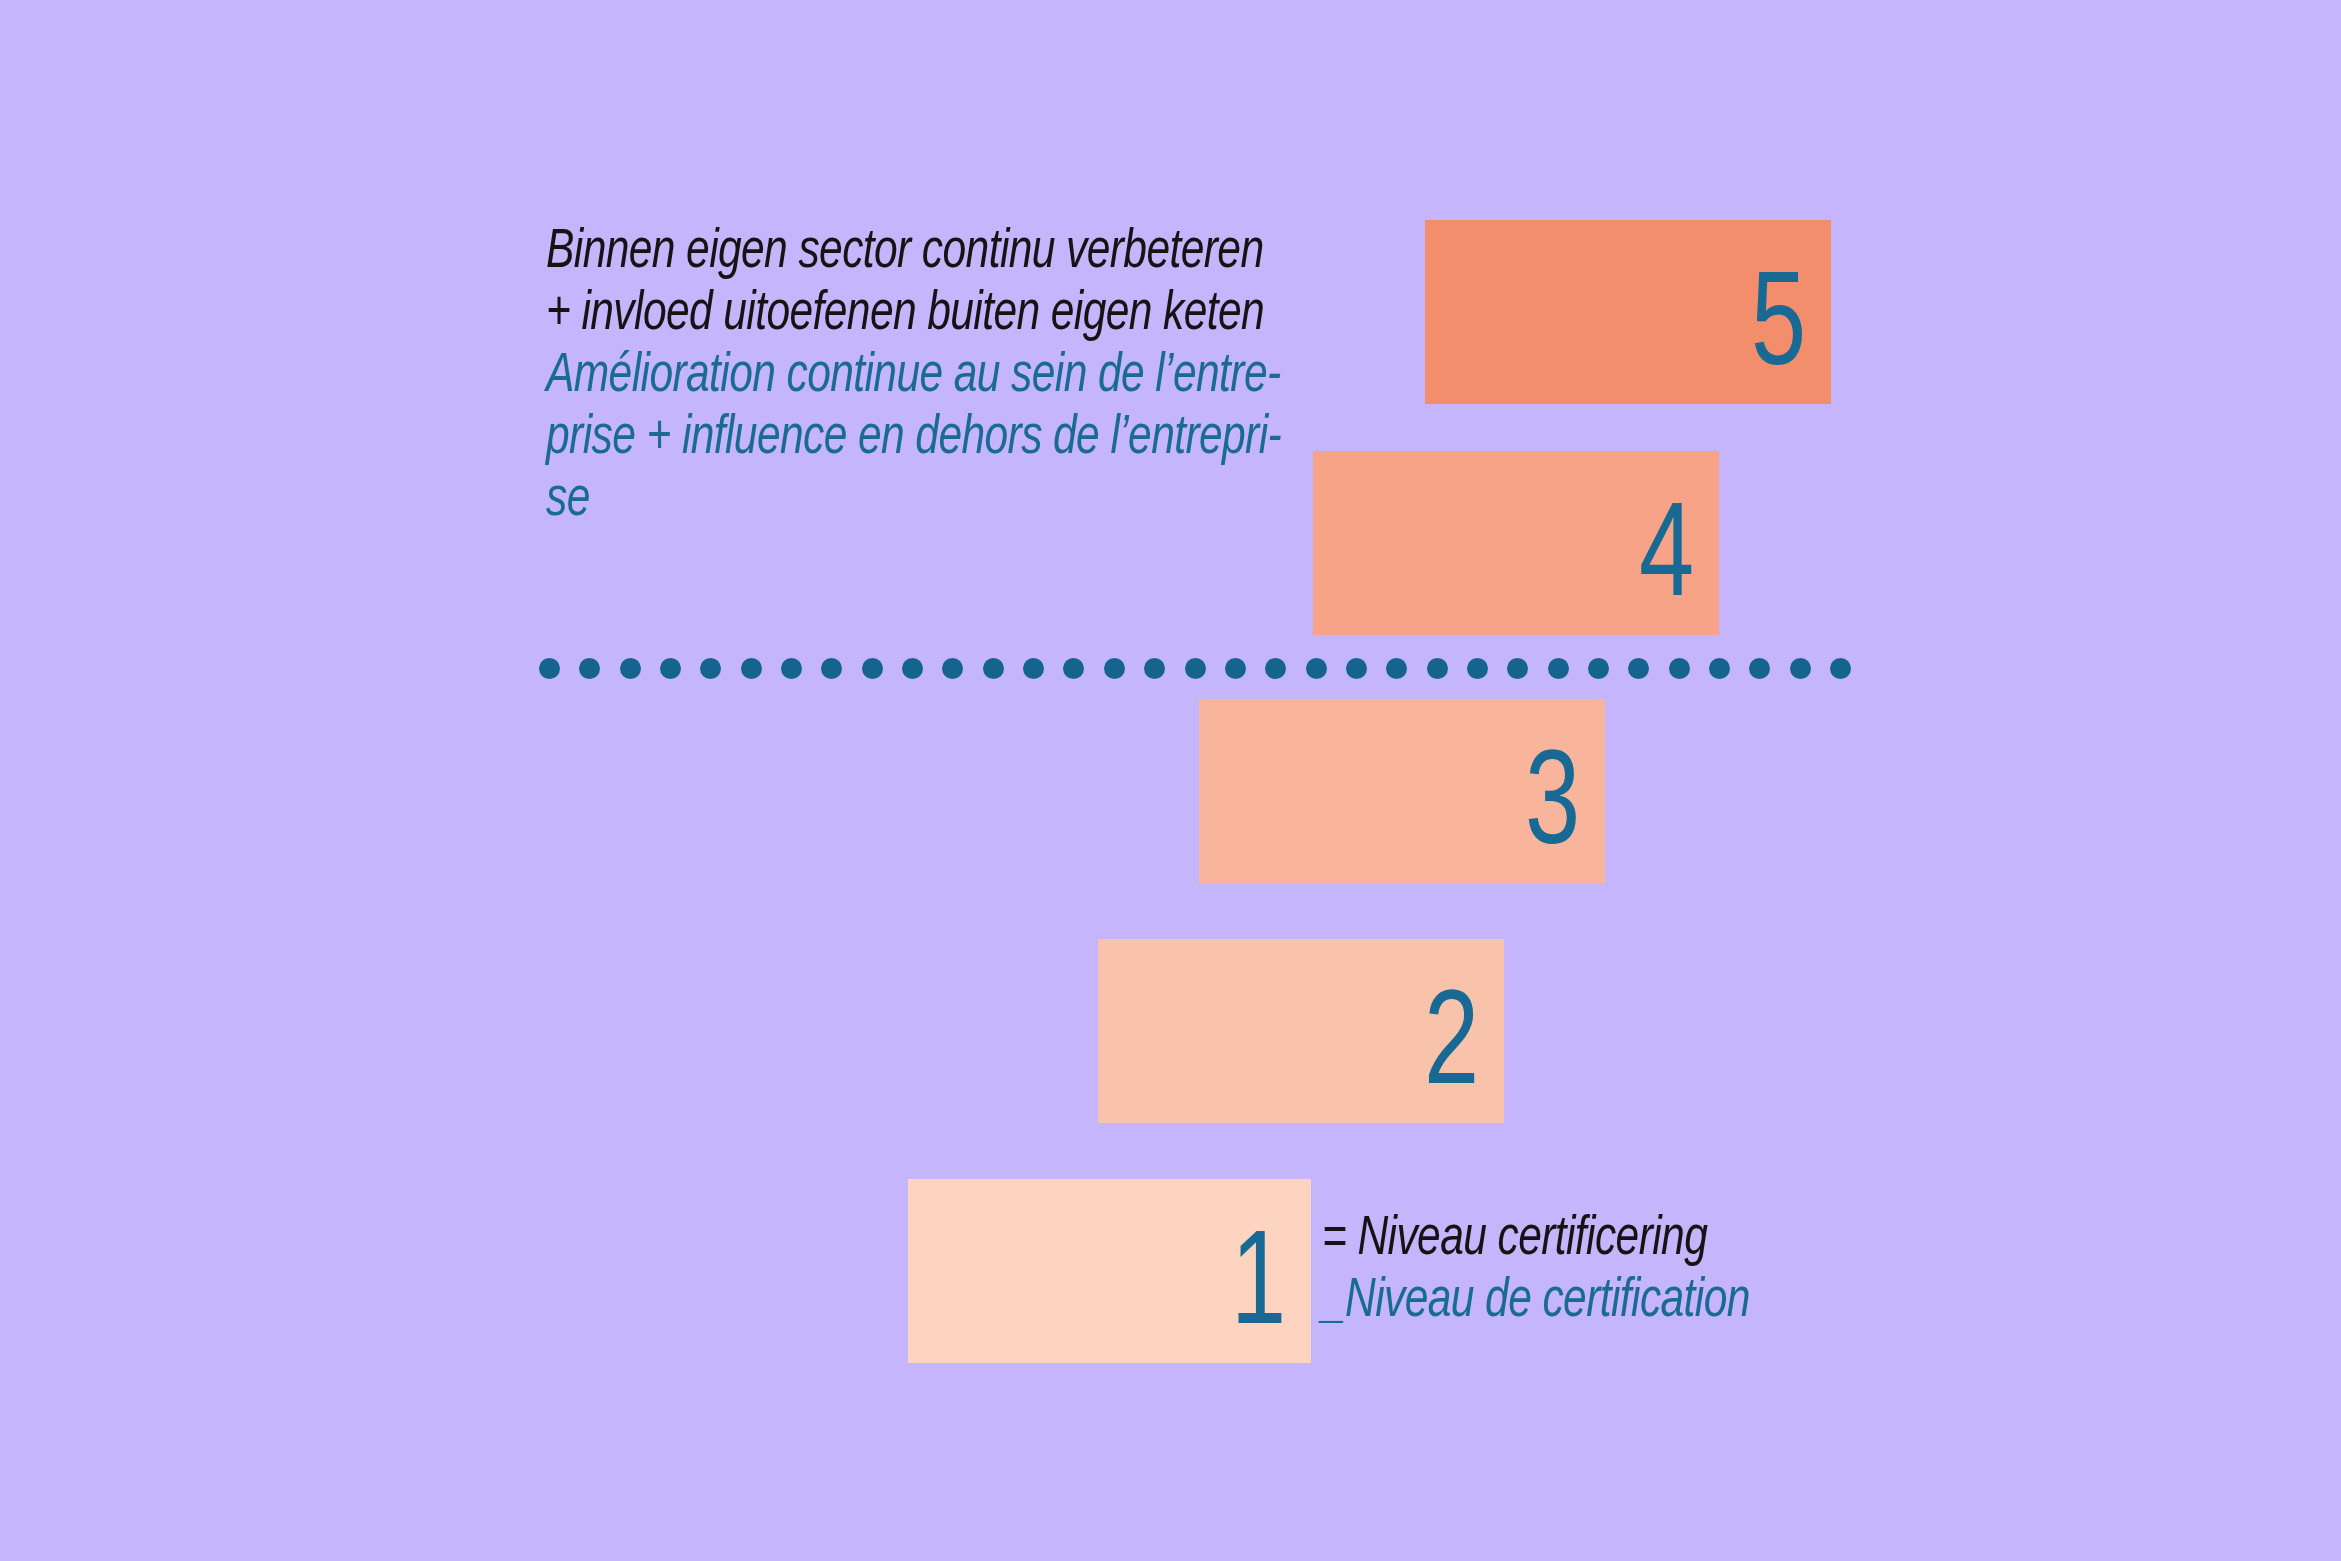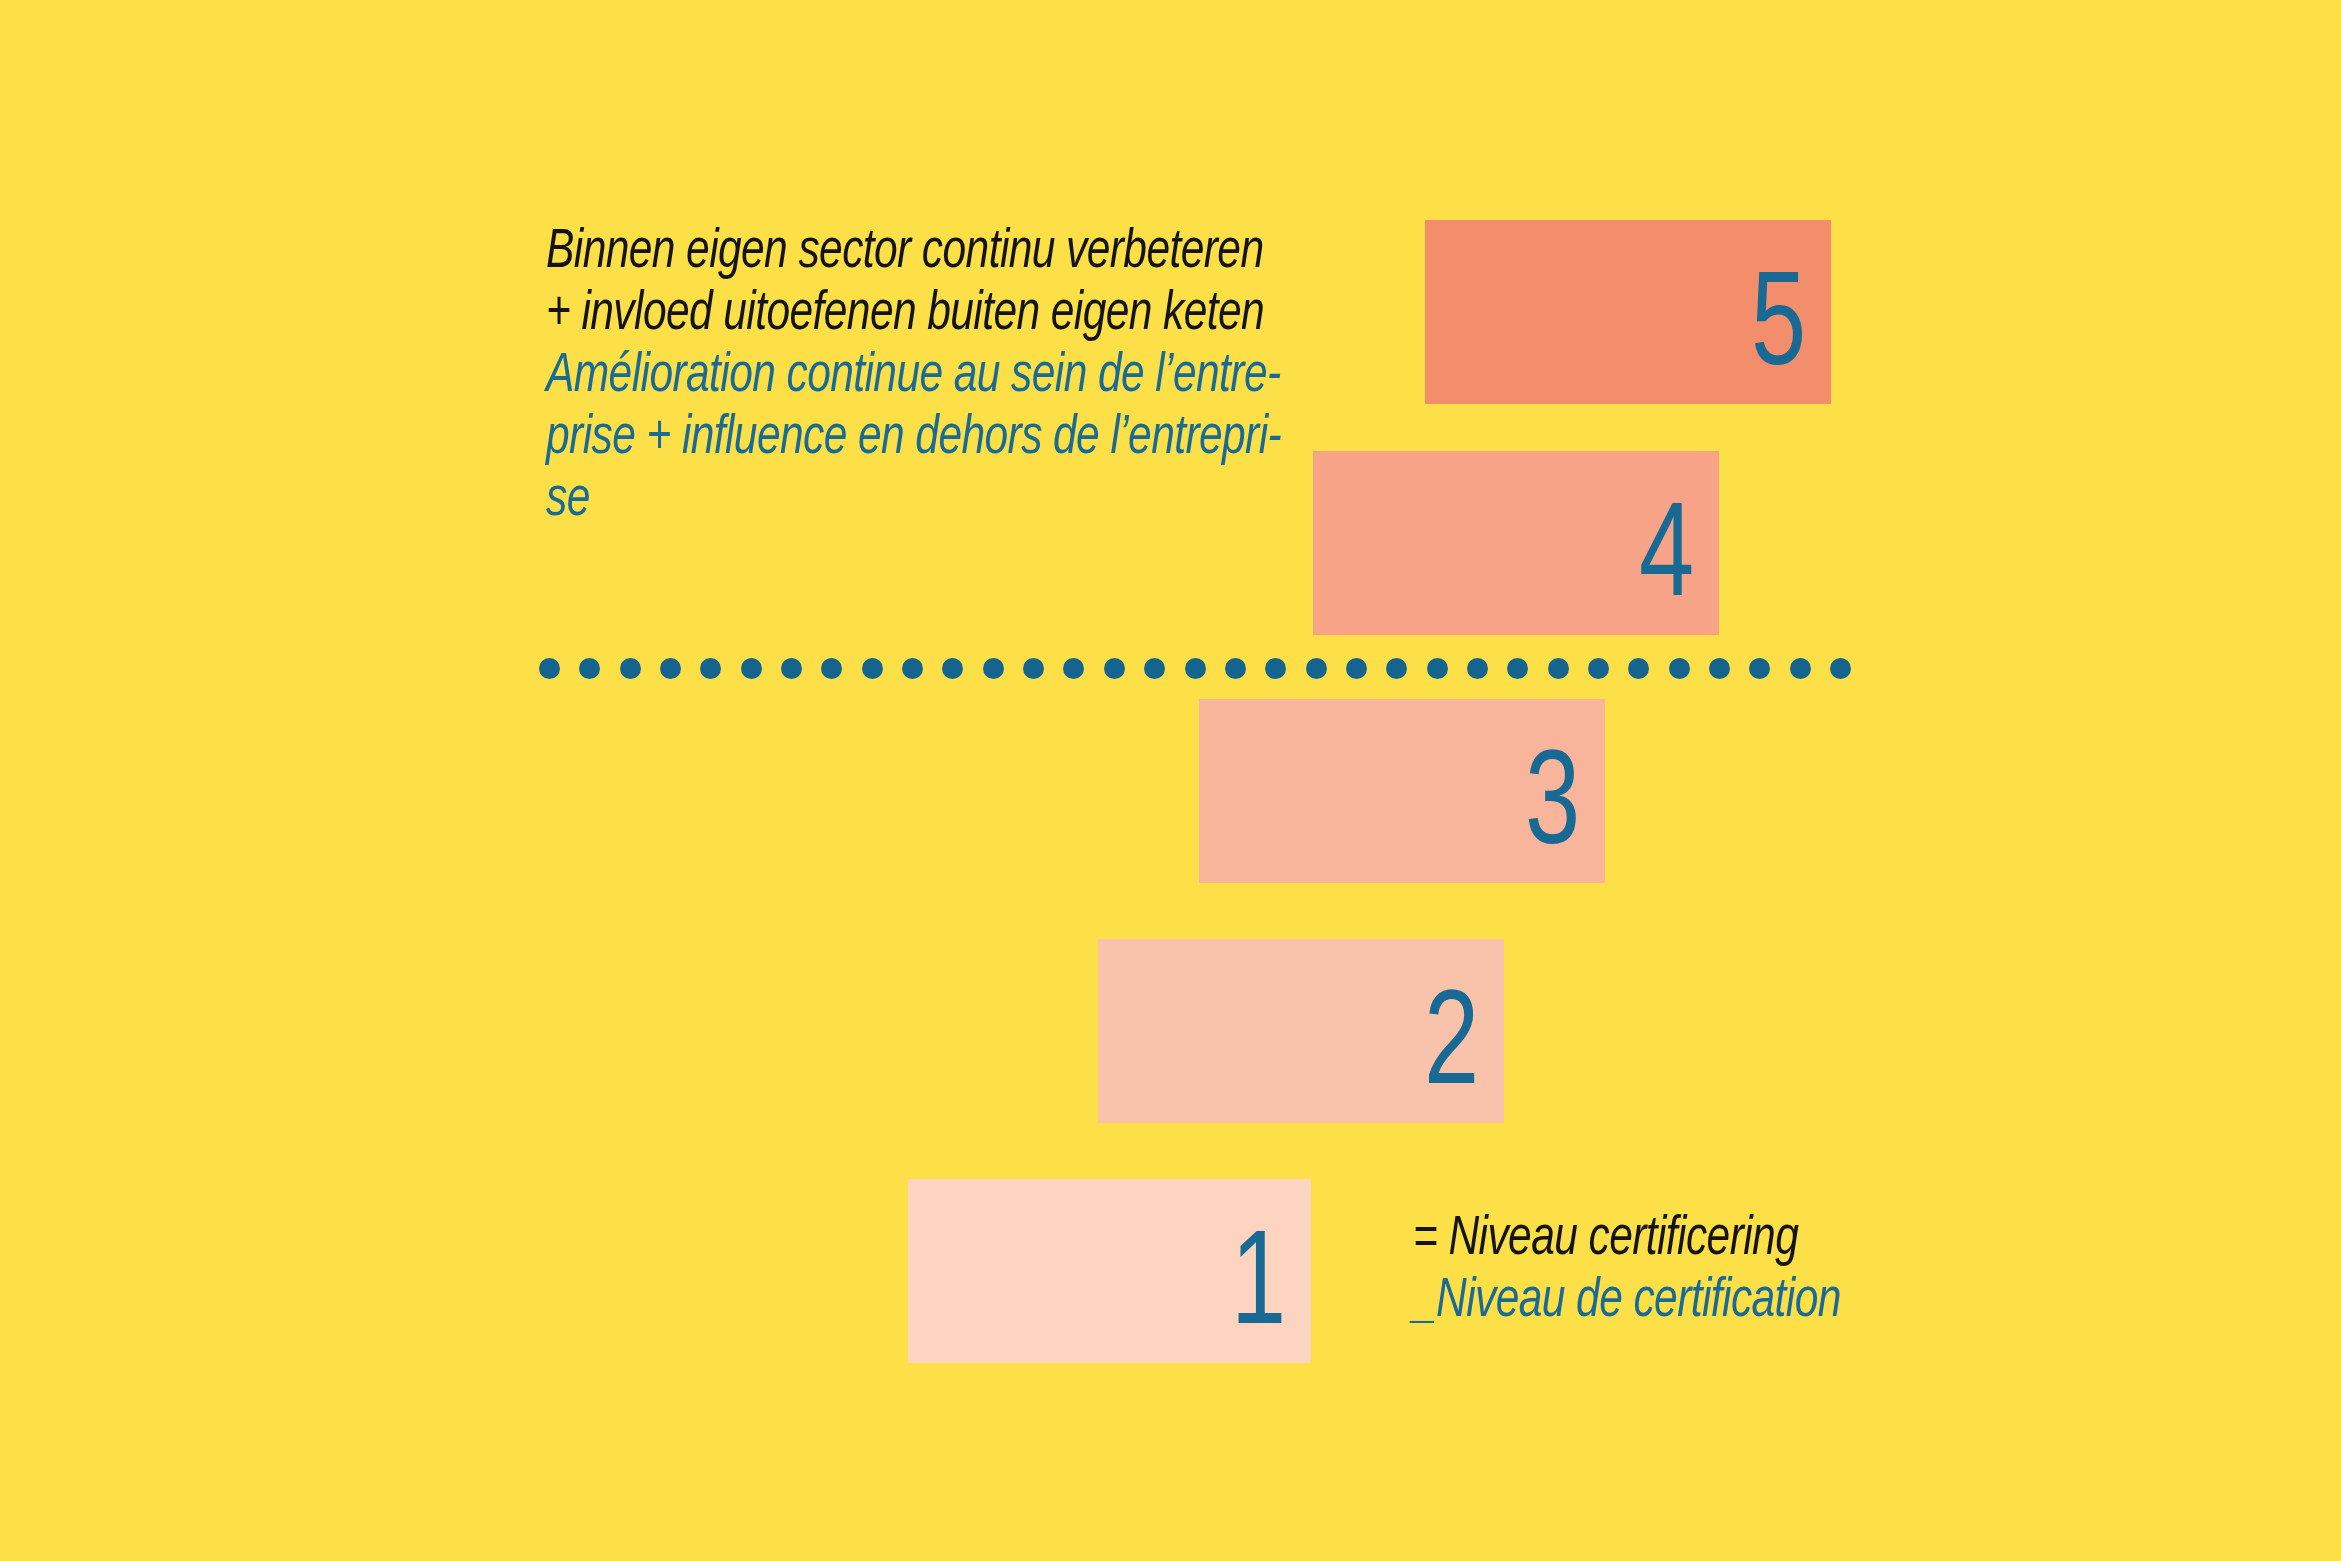--- a/index.html
+++ b/index.html
@@ -15,21 +15,21 @@
   .line{
     font-style:italic;
     font-size:56px;
     line-height:62px;
     white-space:nowrap;
     font-weight:400;
     letter-spacing:-0.8px;
   }
   .top-label{left:546px;top:217px;}
   .mid-label{left:551px;top:699px;}
-  .legend{left:1413px;top:1204px;}
+  .legend{left:1322px;top:1204px;}
   
   .level{
     position:absolute;
     width:406px;height:184px;
     display:flex;align-items:center;justify-content:flex-end;
   }
   .level-5{left:1425px;top:220px;}
   .level-4{left:1313px;top:451px;}
   .level-3{left:1199px;top:699px;}
   .level-2{left:1098px;top:939px;}
@@ -47,21 +47,21 @@
   .dots-row{
     position:absolute;
     left:539px;top:657px;width:1312px;height:22px;
     display:flex;justify-content:space-between;align-items:center;
   }
   .dot{width:21px;height:21px;border-radius:50%;flex:0 0 auto;}
 </style>
 </head>
 <body>
 
-<div class="canvas" style="background: #fde047;">
+<div class="canvas" style="background: #c4b5fd;">
 
   <div class="text-block top-label">
     <div class="text-scale">
       <div class="line" style="color: rgb(20, 20, 20);">Binnen eigen sector continu verbeteren</div>
       <div class="line" style="color: rgb(20, 20, 20);">+ invloed uitoefenen buiten eigen keten</div>
       <div class="line" style="color: rgb(26, 106, 150);">Amélioration continue au sein de l’entre-</div>
       <div class="line" style="color: rgb(26, 106, 150);">prise + influence en dehors de l’entrepri-</div>
       <div class="line" style="color: rgb(26, 106, 150);">se</div>
     </div>
   </div>

